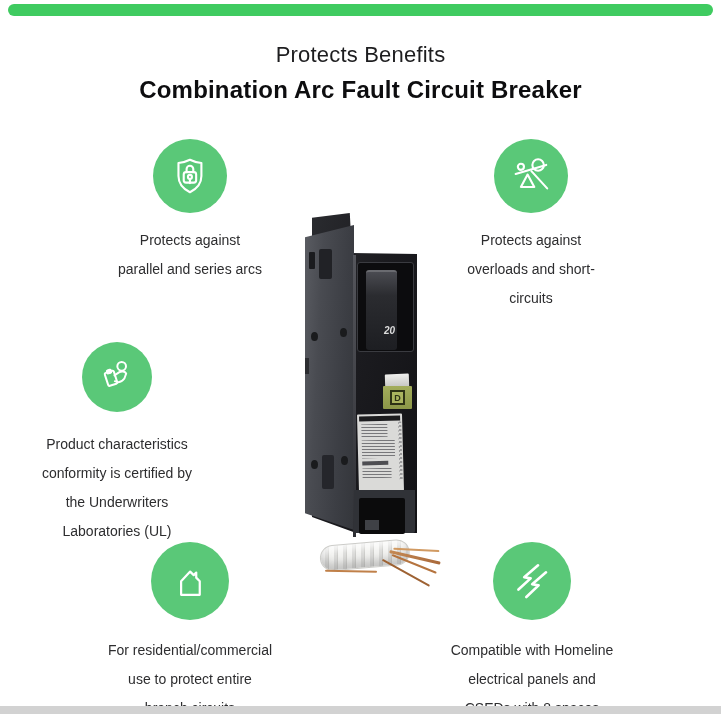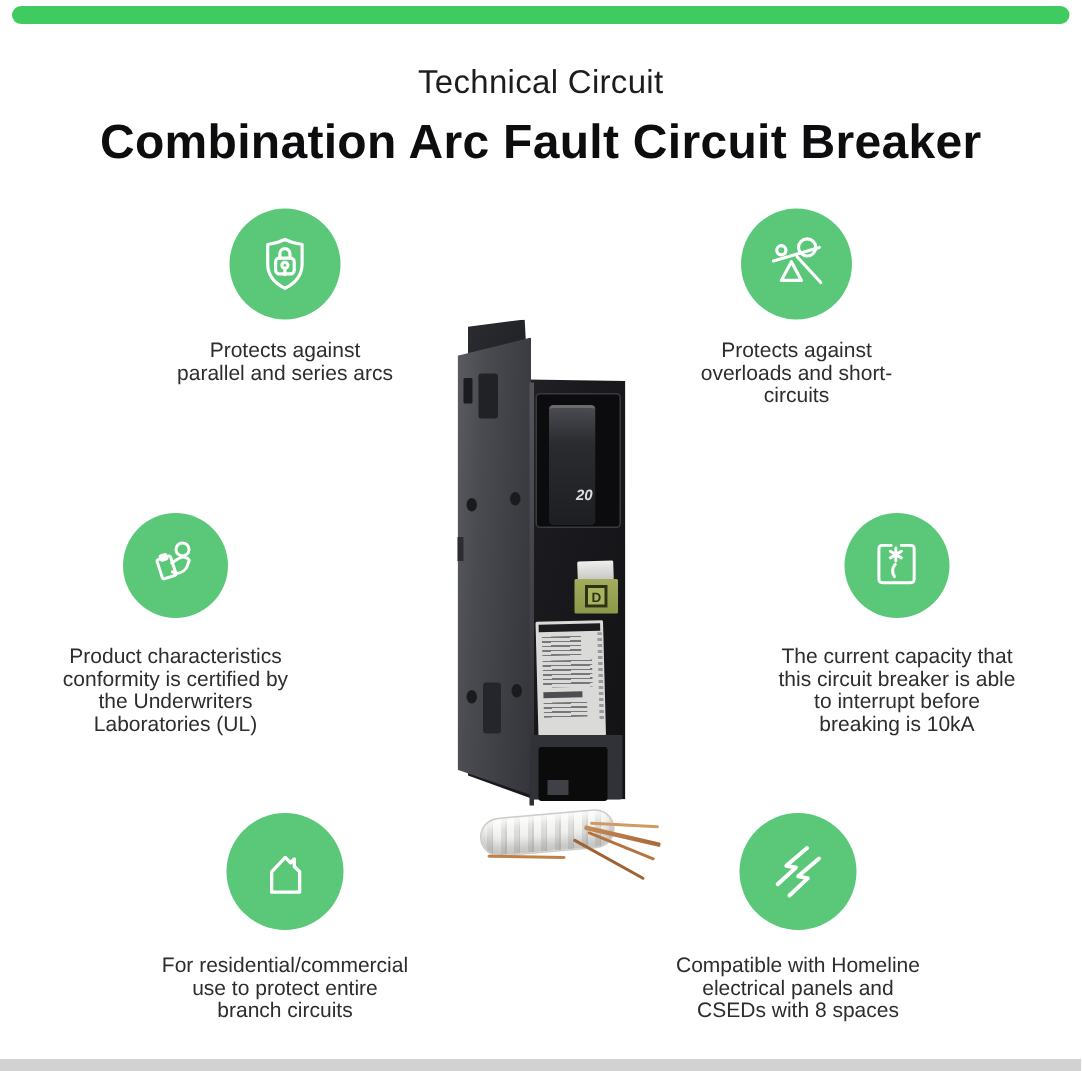--- a/index.html
+++ b/index.html
@@ -11,32 +11,32 @@
   
   .top-bar { position:absolute; left:8px; top:4px; width:705px; height:12px;
              border-radius:6px; background:var(--green-bar,#3fcb60); }
   .bottom-bar { position:absolute; left:0; top:706px; width:721px; height:8px;
                 background:var(--bar-gray,#d2d2d2); }
 
   
   .title { position:absolute; top:42px; left:0; width:100%; text-align:center;
            font-size:22px; font-weight:400; color:#1d1d1f; letter-spacing:.2px; }
   .subtitle { position:absolute; top:76px; left:0; width:100%; text-align:center;
-              font-size:32px; font-weight:700; color:#0d0d0f; letter-spacing:.2px; }
+              font-size:24px; font-weight:700; color:#0d0d0f; letter-spacing:.2px; }
 
   
   .benefit { position:absolute; width:240px; display:flex; flex-direction:column; align-items:center; }
   .icon-circle { border-radius:50%; background:var(--green-circle,#5ac878);
                  display:flex; align-items:center; justify-content:center; }
   .icon-circle svg { width:62%; height:62%; display:block; }
   .d74 { width:74px; height:74px; }
   .d70 { width:70px; height:70px; }
   .d78 { width:78px; height:78px; }
   .benefit-text { white-space:pre-line; text-align:center; font-size:14px;
-                  line-height:15px; color:#2d2d2f; }
+                  line-height:29px; color:#2d2d2f; }
   .gap13 { margin-top:13px; } .gap18 { margin-top:18px; } .gap16 { margin-top:16px; }
 
   
   .breaker { position:absolute; left:298px; top:208px; width:145px; height:400px; }
   .brk-body { position:absolute; left:14px; top:5px; width:105px; height:320px;
     background:linear-gradient(105deg,#2a2b2f 0%,#1b1b1f 45%,#121215 100%);
     clip-path:polygon(0 1.5%, 36% 0, 38% 12.5%, 100% 12.8%, 100% 100%, 42% 100%, 0 95%); }
   .brk-side { position:absolute; left:7px; top:17px; width:49px; height:305px;
     background:linear-gradient(93deg,#5a5c62 0%,#494b51 30%,#3c3e44 70%,#34363b 100%);
     clip-path:polygon(0 4%, 100% 0, 100% 100%, 0 94.5%); }
@@ -91,21 +91,21 @@
   .s4 { left:62px; top:20px; width:54px; background:#9e6233; transform:rotate(34deg); }
   .s5 { left:4px;  top:26px; width:52px; background:#c08049; transform:rotate(6deg); }
 </style>
 </head>
 <body>
 
 <div class="canvas">
 
   <div class="top-bar"></div>
 
-  <div class="title">Technical Circuit</div>
+  <div class="title">Protects Benefits</div>
   <div class="subtitle">Combination Arc Fault Circuit Breaker</div>
 
   <div class="benefit" style="left:70px; top:139px;">
     <div class="icon-circle d74">
       <svg viewBox="0 0 48 48" fill="none" stroke="#ffffff" stroke-width="2.2" stroke-linecap="round" stroke-linejoin="round">
         <path d="M24 7 C28 9 32 10 36 10.5 V24 C36 32 31 37.5 24 41 C17 37.5 12 32 12 24 V10.5 C16 10 20 9 24 7 Z"></path>
         <path d="M20.5 20 V16.8 A3.5 3.5 0 0 1 27.5 16.8 V20"></path>
         <rect x="17.5" y="20" width="13" height="11" rx="2.5"></rect>
         <circle cx="24" cy="25" r="2.1"></circle>
         <path d="M24 27.2 L24 31.5"></path>
@@ -140,35 +140,20 @@
           <rect x="15.7" y="16.5" width="4.5" height="3.5" rx="1"></rect>
         </g>
       </svg>
     </div>
     <div class="benefit-text gap18">Product characteristics
 conformity is certified by
 the Underwriters
 Laboratories (UL)</div>
   </div>
 
-  <div class="benefit" style="left:478px; top:342px;">
-    <div class="icon-circle d70">
-      <svg viewBox="0 0 48 48" fill="none" stroke="#ffffff" stroke-width="2.2" stroke-linecap="round" stroke-linejoin="round">
-        <path d="M27.5 9.5 H34.5 Q37 9.5 37 12 V34.5 Q37 37 34.5 37 H13.5 Q11 37 11 34.5 V12 Q11 9.5 13.5 9.5 H20"></path>
-        <path d="M23.5 11.5 V21"></path>
-        <path d="M19.4 13.8 L27.6 18.7"></path>
-        <path d="M27.6 13.8 L19.4 18.7"></path>
-        <path d="M23 23.5 C20.5 26.5 20.5 29.5 22.5 32.5"></path>
-      </svg>
-    </div>
-    <div class="benefit-text gap18">The current capacity that
-this circuit breaker is able
-to interrupt before
-breaking is 10kA</div>
-  </div>
 
   <div class="benefit" style="left:70px; top:542px;">
     <div class="icon-circle d78">
       <svg viewBox="0 0 48 48" fill="none" stroke="#ffffff" stroke-width="2.2" stroke-linecap="round" stroke-linejoin="round">
         <path d="M15 37.5 V24 L24 14.5 L27.5 18 L30 15.5 L30 20.5 L33.5 24 V37.5 Z"></path>
       </svg>
     </div>
     <div class="benefit-text gap16">For residential/commercial
 use to protect entire
 branch circuits</div>

